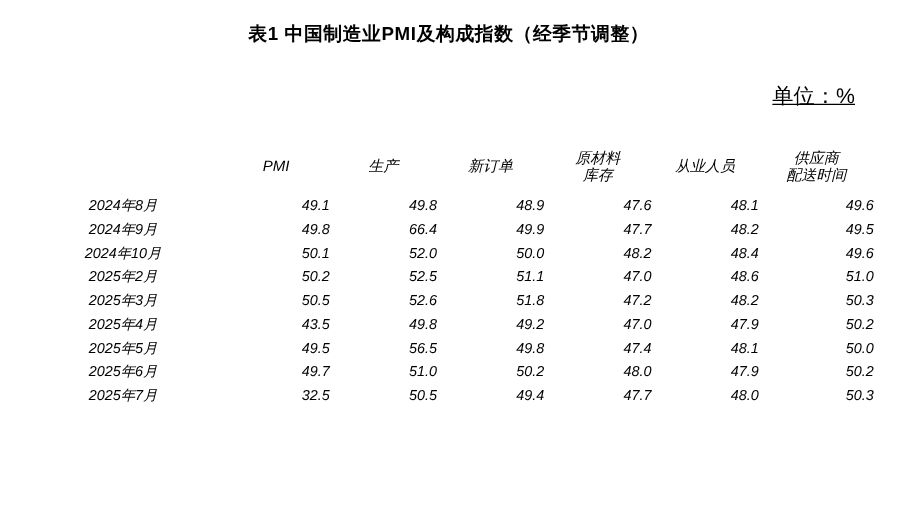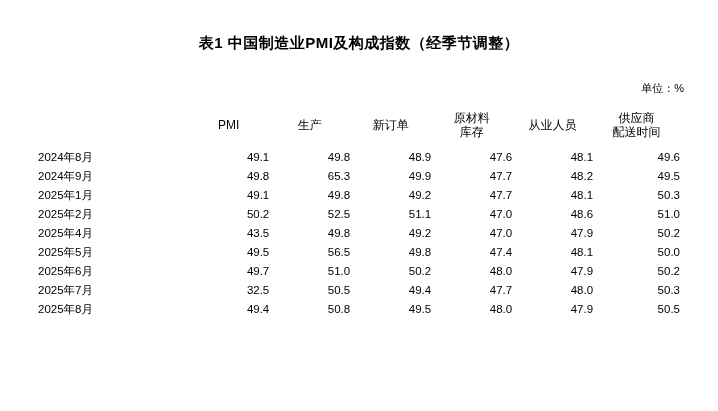--- a/index.html
+++ b/index.html
@@ -18,32 +18,34 @@
     position: relative;
     width: 718px;
     height: 411px;
     box-sizing: border-box;
   }
   .title {
     text-align: center;
     font-size: 15px;
     font-weight: bold;
     letter-spacing: 0.5px;
-    margin-top: 34px;
+    margin-top: 18px;
     margin-bottom: 0;
   }
   .unit {
     text-align: right;
-    font-size: 11px;
+    font-size: 17px;
     margin-top: 28px;
     padding-right: 34px;
+    text-decoration: underline;
   }
   .table-wrap {
-    margin-top: 8px;
-    padding: 0 38px;
+    margin-top: 24px;
+    padding: 0 19px;
+    font-style: italic;
   }
   table.pmi {
     width: 100%;
     border-collapse: collapse;
     font-size: 11.5px;
   }
   table.pmi th, table.pmi td {
     border: 0;
     padding: 0;
   }
@@ -58,21 +60,21 @@
     line-height: 1.15;
   }
   .hdr-corner {
     border-left: 0;
     border-bottom: 1px solid #000;
   }
   .hdr-under {
     border-bottom: 1px solid #000;
   }
   .row-label {
-    text-align: left;
+    text-align: center;
     padding-right: 10px;
     height: 19px;
     line-height: 19px;
     white-space: nowrap;
   }
   .cell {
     text-align: right;
     padding-right: 14px;
     height: 19px;
     line-height: 19px;
@@ -129,50 +131,59 @@
           <td class="cell">49.8</td>
           <td class="cell">48.9</td>
           <td class="cell">47.6</td>
           <td class="cell">48.1</td>
           <td class="cell">49.6</td>
         </tr>
 
         <tr>
           <td class="row-label">2024年9月</td>
           <td class="cell">49.8</td>
-          <td class="cell">65.3</td>
+          <td class="cell">66.4</td>
           <td class="cell">49.9</td>
           <td class="cell">47.7</td>
           <td class="cell">48.2</td>
           <td class="cell">49.5</td>
         </tr>
 
-
-
-
-        <tr>
-          <td class="row-label">2025年1月</td>
-          <td class="cell">49.1</td>
-          <td class="cell">49.8</td>
-          <td class="cell">49.2</td>
-          <td class="cell">47.7</td>
-          <td class="cell">48.1</td>
-          <td class="cell">50.3</td>
-        </tr>
+        <tr>
+          <td class="row-label">2024年10月</td>
+          <td class="cell">50.1</td>
+          <td class="cell">52.0</td>
+          <td class="cell">50.0</td>
+          <td class="cell">48.2</td>
+          <td class="cell">48.4</td>
+          <td class="cell">49.6</td>
+        </tr>
+
+
+
 
         <tr>
           <td class="row-label">2025年2月</td>
           <td class="cell">50.2</td>
           <td class="cell">52.5</td>
           <td class="cell">51.1</td>
           <td class="cell">47.0</td>
           <td class="cell">48.6</td>
           <td class="cell">51.0</td>
         </tr>
 
+        <tr>
+          <td class="row-label">2025年3月</td>
+          <td class="cell">50.5</td>
+          <td class="cell">52.6</td>
+          <td class="cell">51.8</td>
+          <td class="cell">47.2</td>
+          <td class="cell">48.2</td>
+          <td class="cell">50.3</td>
+        </tr>
 
         <tr>
           <td class="row-label">2025年4月</td>
           <td class="cell">43.5</td>
           <td class="cell">49.8</td>
           <td class="cell">49.2</td>
           <td class="cell">47.0</td>
           <td class="cell">47.9</td>
           <td class="cell">50.2</td>
         </tr>
@@ -200,26 +211,17 @@
         <tr>
           <td class="row-label">2025年7月</td>
           <td class="cell">32.5</td>
           <td class="cell">50.5</td>
           <td class="cell">49.4</td>
           <td class="cell">47.7</td>
           <td class="cell">48.0</td>
           <td class="cell">50.3</td>
         </tr>
 
-        <tr class="lastrow">
-          <td class="row-label">2025年8月</td>
-          <td class="cell">49.4</td>
-          <td class="cell">50.8</td>
-          <td class="cell">49.5</td>
-          <td class="cell">48.0</td>
-          <td class="cell">47.9</td>
-          <td class="cell">50.5</td>
-        </tr>
 
       </tbody>
     </table>
   </div>
 </div>
 
 </body></html>

